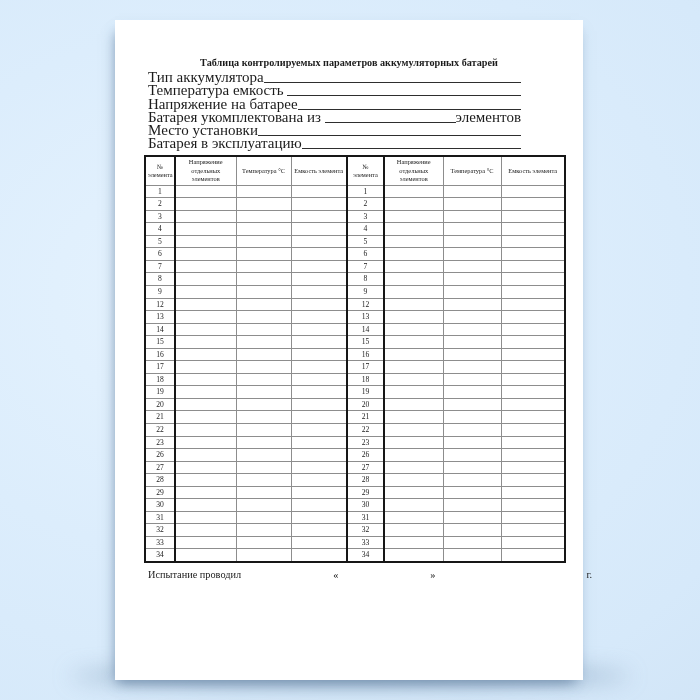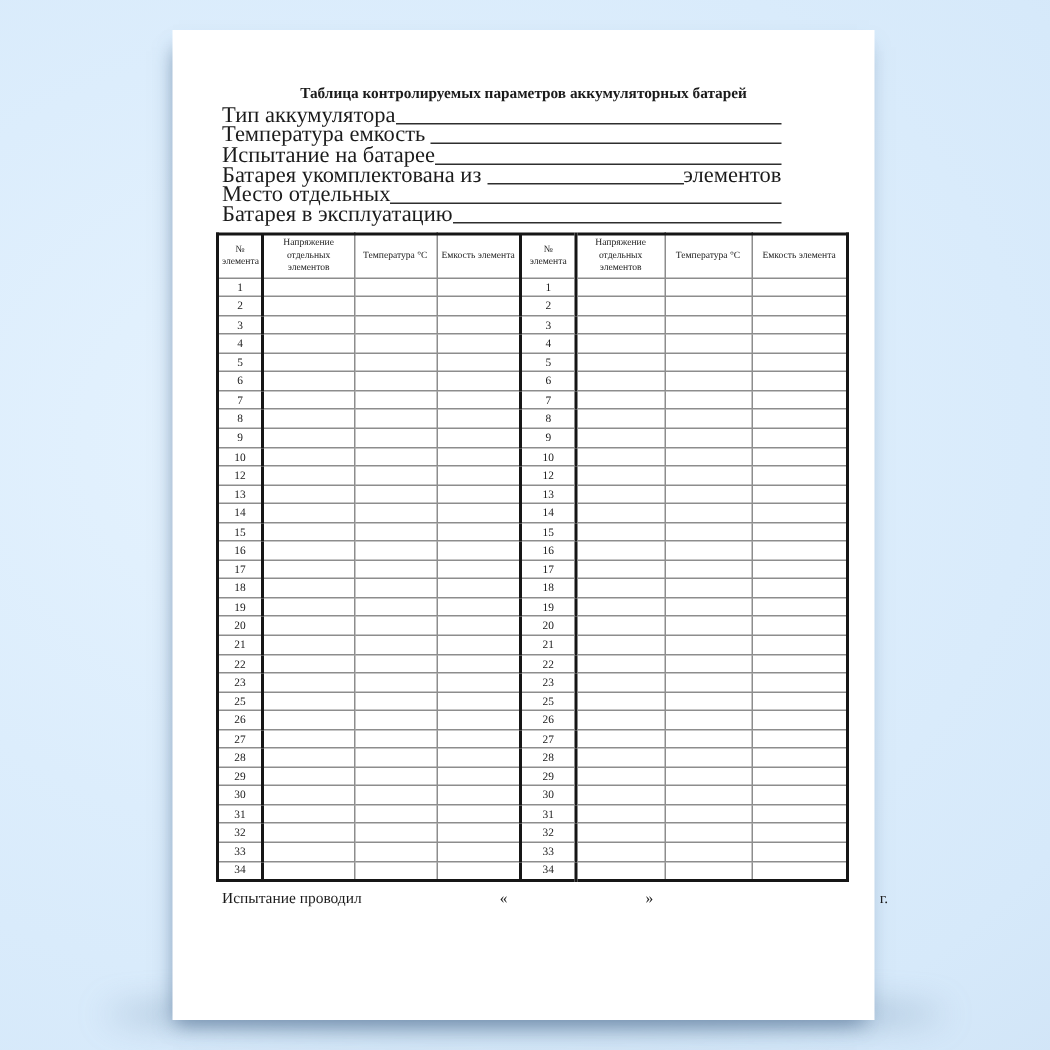--- a/index.html
+++ b/index.html
@@ -70,27 +70,27 @@
     <div class="title">Таблица контролируемых параметров аккумуляторных батарей</div>
 
     <div class="fields">
       <div class="field">
         <span>Тип аккумулятора</span><span class="fline"></span><span></span>
       </div>
       <div class="field">
         <span>Температура емкость </span><span class="fline"></span><span></span>
       </div>
       <div class="field">
-        <span>Испытание на батарее</span><span class="fline"></span><span></span>
+        <span>Напряжение на батарее</span><span class="fline"></span><span></span>
       </div>
       <div class="field">
         <span>Батарея укомплектована из </span><span class="fline"></span><span>элементов</span>
       </div>
       <div class="field">
-        <span>Место отдельных</span><span class="fline"></span><span></span>
+        <span>Место установки</span><span class="fline"></span><span></span>
       </div>
       <div class="field">
         <span>Батарея в эксплуатацию</span><span class="fline"></span><span></span>
       </div>
     </div>
 
     <table id="ptable">
         <colgroup>
           <col style="width: 30px;">
           <col style="width: 61px;">
@@ -198,30 +198,20 @@
             <td class="thickR">9</td>
             <td></td>
             <td></td>
             <td class="thickR"></td>
             <td class="thickR">9</td>
             <td></td>
             <td></td>
             <td></td>
           </tr>
           <tr>
-            <td class="thickR">10</td>
-            <td></td>
-            <td></td>
-            <td class="thickR"></td>
-            <td class="thickR">10</td>
-            <td></td>
-            <td></td>
-            <td></td>
-          </tr>
-          <tr>
             <td class="thickR">12</td>
             <td></td>
             <td></td>
             <td class="thickR"></td>
             <td class="thickR">12</td>
             <td></td>
             <td></td>
             <td></td>
           </tr>
           <tr>
@@ -323,30 +313,20 @@
             <td></td>
             <td></td>
             <td></td>
           </tr>
           <tr>
             <td class="thickR">23</td>
             <td></td>
             <td></td>
             <td class="thickR"></td>
             <td class="thickR">23</td>
-            <td></td>
-            <td></td>
-            <td></td>
-          </tr>
-          <tr>
-            <td class="thickR">25</td>
-            <td></td>
-            <td></td>
-            <td class="thickR"></td>
-            <td class="thickR">25</td>
             <td></td>
             <td></td>
             <td></td>
           </tr>
           <tr>
             <td class="thickR">26</td>
             <td></td>
             <td></td>
             <td class="thickR"></td>
             <td class="thickR">26</td>

